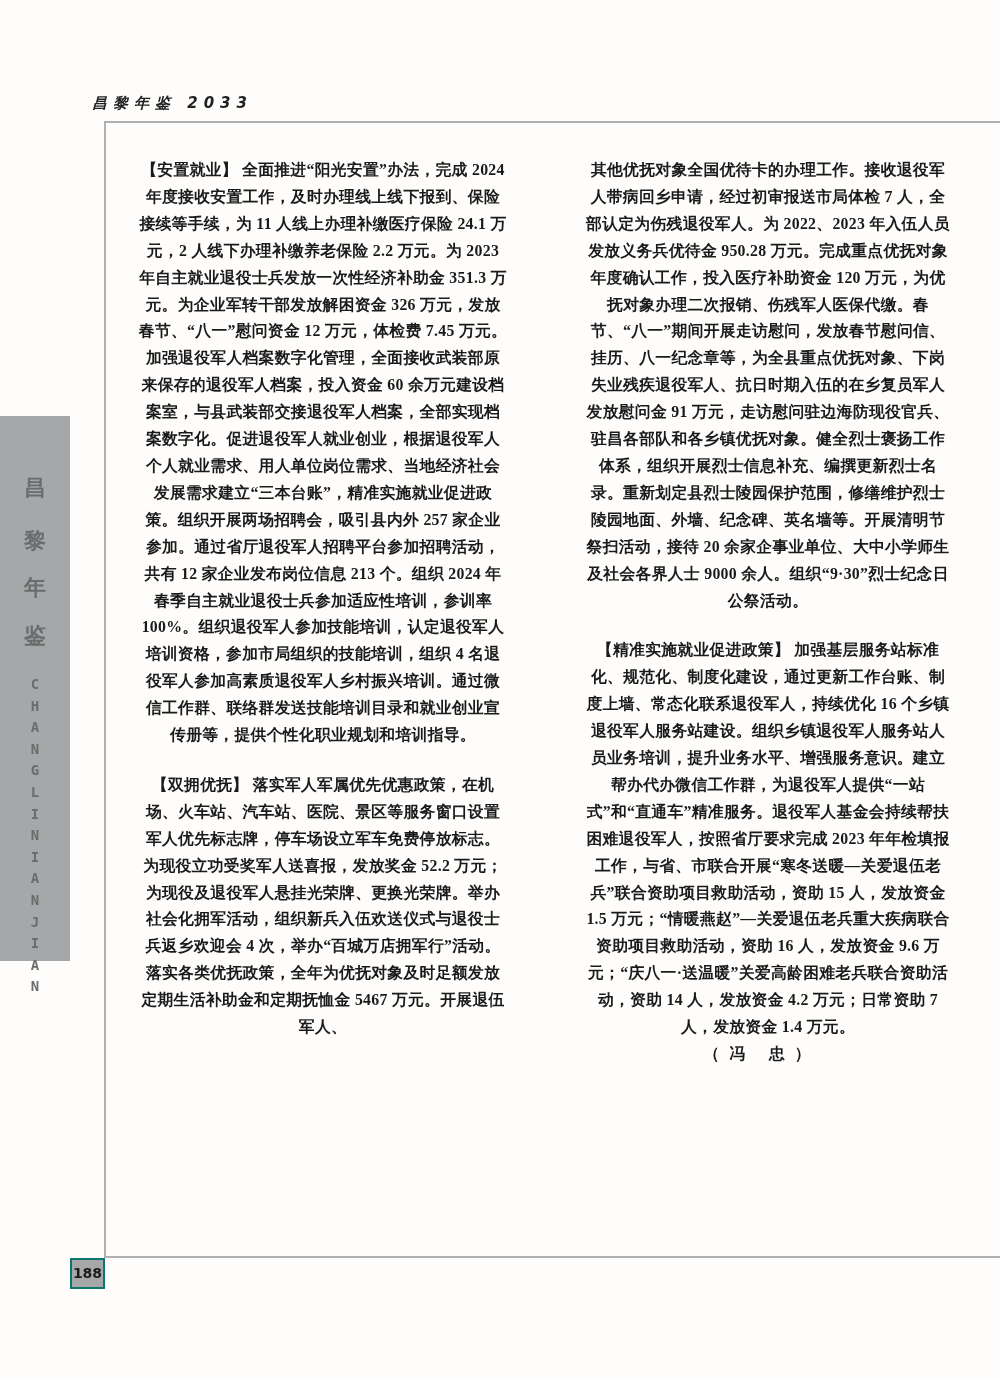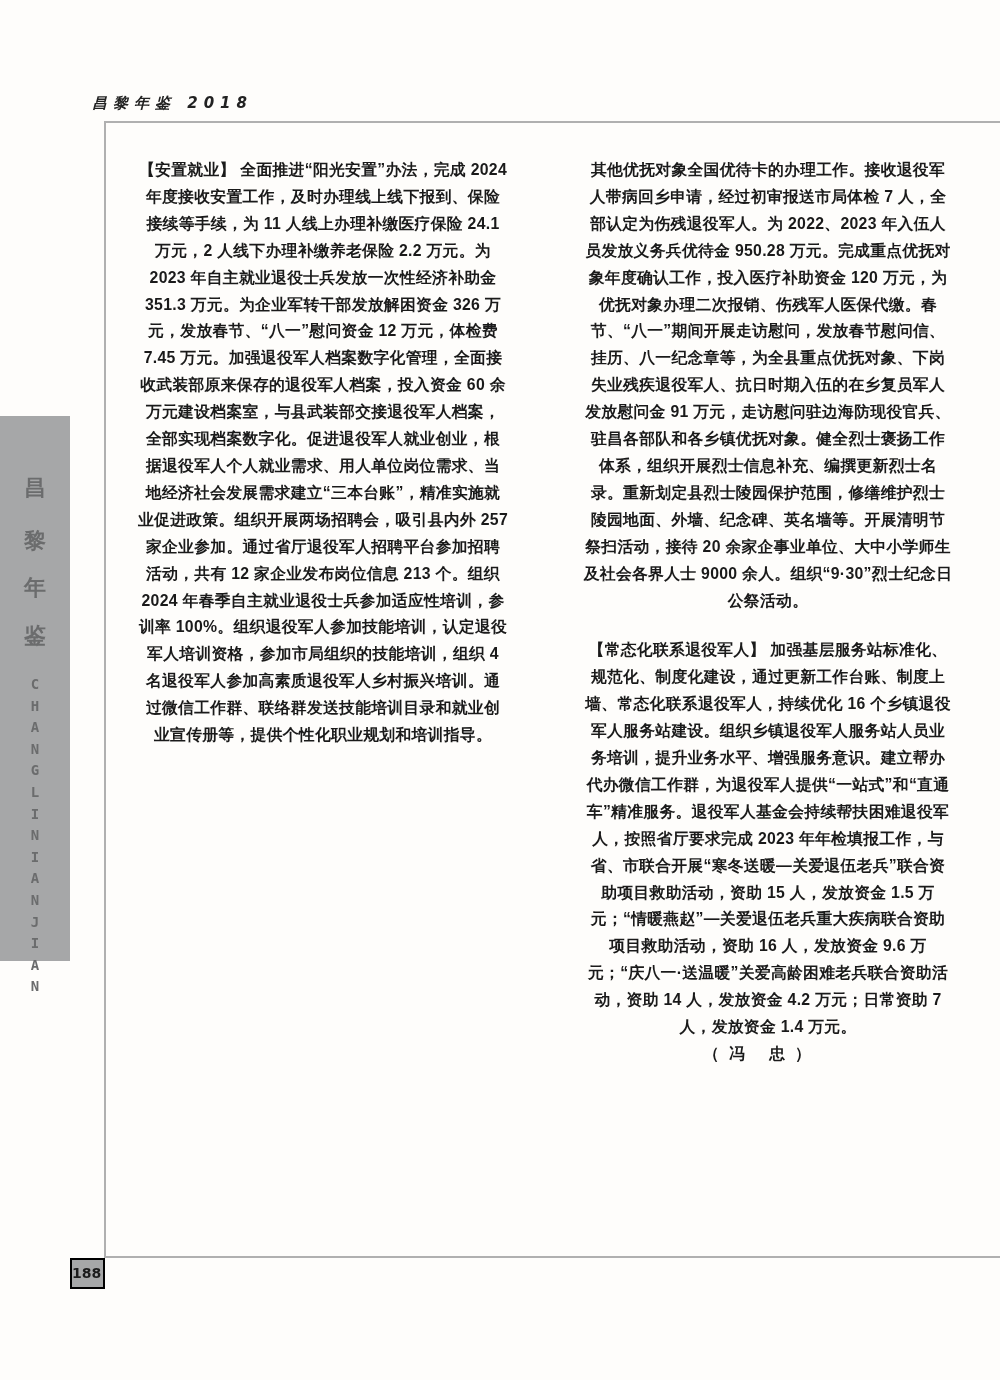--- a/index.html
+++ b/index.html
@@ -10,35 +10,35 @@
   .frame-top { position:absolute; left:105px; top:121px; width:895px; height:2px; background:#b0b0b0; }
   .frame-left { position:absolute; left:104px; top:121px; width:2px; height:1137px; background:#b0b0b0; }
   .frame-bottom { position:absolute; left:104px; top:1256px; width:896px; height:2px; background:#b0b0b0; }
   .side-tab { position:absolute; left:0; top:416px; width:70px; height:545px; background:#a6a7a8; }
   .side-tab .cn { position:absolute; left:0; width:70px; text-align:center; font-size:22px;
          font-weight:bold; color:#6b6c6d; font-family:"DejaVu Sans",sans-serif; }
   .side-tab .pinyin { position:absolute; left:0; top:258px; width:70px; text-align:center;
          font-size:14px; font-weight:bold; color:#6b6c6d; line-height:21.6px;
          font-family:"DejaVu Sans Mono",monospace; }
   .page-num { position:absolute; left:70px; top:1258px; width:31px; height:27px; background:#a6a7a8;
-         border:2px solid #000000; font-size:14px; font-weight:bold; line-height:27px;
+         border:2px solid #0f766e; font-size:14px; font-weight:bold; text-align:center; line-height:27px;
          font-family:"DejaVu Sans",sans-serif; color:#1b1b1b; }
   .col { position:absolute; width:370px; font-size:15.8px; line-height:26.9px; font-weight:bold;
-         text-align:justify; letter-spacing:0.3px; font-family:Liberation Sans, sans-serif; }
+         text-align:justify; letter-spacing:0.3px; font-family:Liberation Serif, serif; }
   .col p { margin:0;text-align:center; }
   .col .heading { font-weight:bold; }
   .col-left { left:138px; top:157px; }
   .col-right { left:583px; top:157px; }
   .para-gap { height:23px; }
   .author { text-align:right; padding-right:12px; letter-spacing:10px; }
 </style>
 </head>
 <body>
 
-<div class="running-head">昌黎年鉴 2018</div>
+<div class="running-head">昌黎年鉴 2033</div>
 
 <div class="frame-top"></div>
 <div class="frame-left"></div>
 <div class="frame-bottom"></div>
 
 <div class="side-tab">
   <div class="cn" style="top:57px">昌</div>
   <div class="cn" style="top:110px">黎</div>
   <div class="cn" style="top:157px">年</div>
   <div class="cn" style="top:205px">鉴</div>
@@ -60,27 +60,31 @@
       <div>N</div>
     </div>
 </div>
 
 <div class="col col-left">
   <p>
     <span class="heading">【安置就业】</span>
     <span>全面推进“阳光安置”办法，完成 2024 年度接收安置工作，及时办理线上线下报到、保险接续等手续，为 11 人线上办理补缴医疗保险 24.1 万元，2 人线下办理补缴养老保险 2.2 万元。为 2023 年自主就业退役士兵发放一次性经济补助金 351.3 万元。为企业军转干部发放解困资金 326 万元，发放春节、“八一”慰问资金 12 万元，体检费 7.45 万元。加强退役军人档案数字化管理，全面接收武装部原来保存的退役军人档案，投入资金 60 余万元建设档案室，与县武装部交接退役军人档案，全部实现档案数字化。促进退役军人就业创业，根据退役军人个人就业需求、用人单位岗位需求、当地经济社会发展需求建立“三本台账”，精准实施就业促进政策。组织开展两场招聘会，吸引县内外 257 家企业参加。通过省厅退役军人招聘平台参加招聘活动，共有 12 家企业发布岗位信息 213 个。组织 2024 年春季自主就业退役士兵参加适应性培训，参训率 100%。组织退役军人参加技能培训，认定退役军人培训资格，参加市局组织的技能培训，组织 4 名退役军人参加高素质退役军人乡村振兴培训。通过微信工作群、联络群发送技能培训目录和就业创业宣传册等，提供个性化职业规划和培训指导。</span>
   </p>
   <div class="para-gap"></div>
+  <p>
+    <span class="heading">【双拥优抚】</span>
+    <span>落实军人军属优先优惠政策，在机场、火车站、汽车站、医院、景区等服务窗口设置军人优先标志牌，停车场设立军车免费停放标志。为现役立功受奖军人送喜报，发放奖金 52.2 万元；为现役及退役军人悬挂光荣牌、更换光荣牌。举办社会化拥军活动，组织新兵入伍欢送仪式与退役士兵返乡欢迎会 4 次，举办“百城万店拥军行”活动。落实各类优抚政策，全年为优抚对象及时足额发放定期生活补助金和定期抚恤金 5467 万元。开展退伍军人、</span>
+  </p>
 </div>
 
 <div class="col col-right">
   <p>
     <span>其他优抚对象全国优待卡的办理工作。接收退役军人带病回乡申请，经过初审报送市局体检 7 人，全部认定为伤残退役军人。为 2022、2023 年入伍人员发放义务兵优待金 950.28 万元。完成重点优抚对象年度确认工作，投入医疗补助资金 120 万元，为优抚对象办理二次报销、伤残军人医保代缴。春节、“八一”期间开展走访慰问，发放春节慰问信、挂历、八一纪念章等，为全县重点优抚对象、下岗失业残疾退役军人、抗日时期入伍的在乡复员军人发放慰问金 91 万元，走访慰问驻边海防现役官兵、驻昌各部队和各乡镇优抚对象。健全烈士褒扬工作体系，组织开展烈士信息补充、编撰更新烈士名录。重新划定县烈士陵园保护范围，修缮维护烈士陵园地面、外墙、纪念碑、英名墙等。开展清明节祭扫活动，接待 20 余家企事业单位、大中小学师生及社会各界人士 9000 余人。组织“9·30”烈士纪念日公祭活动。</span>
   </p>
   <div class="para-gap"></div>
   <p>
-    <span class="heading">【常态化联系退役军人】</span>
+    <span class="heading">【精准实施就业促进政策】</span>
     <span>加强基层服务站标准化、规范化、制度化建设，通过更新工作台账、制度上墙、常态化联系退役军人，持续优化 16 个乡镇退役军人服务站建设。组织乡镇退役军人服务站人员业务培训，提升业务水平、增强服务意识。建立帮办代办微信工作群，为退役军人提供“一站式”和“直通车”精准服务。退役军人基金会持续帮扶困难退役军人，按照省厅要求完成 2023 年年检填报工作，与省、市联合开展“寒冬送暖—关爱退伍老兵”联合资助项目救助活动，资助 15 人，发放资金 1.5 万元；“情暖燕赵”—关爱退伍老兵重大疾病联合资助项目救助活动，资助 16 人，发放资金 9.6 万元；“庆八一·送温暖”关爱高龄困难老兵联合资助活动，资助 14 人，发放资金 4.2 万元；日常资助 7 人，发放资金 1.4 万元。</span>
   </p>
   <p class="author">（冯 忠）</p>
 </div>
 
 <div class="page-num">188</div>
 
 </body></html>

